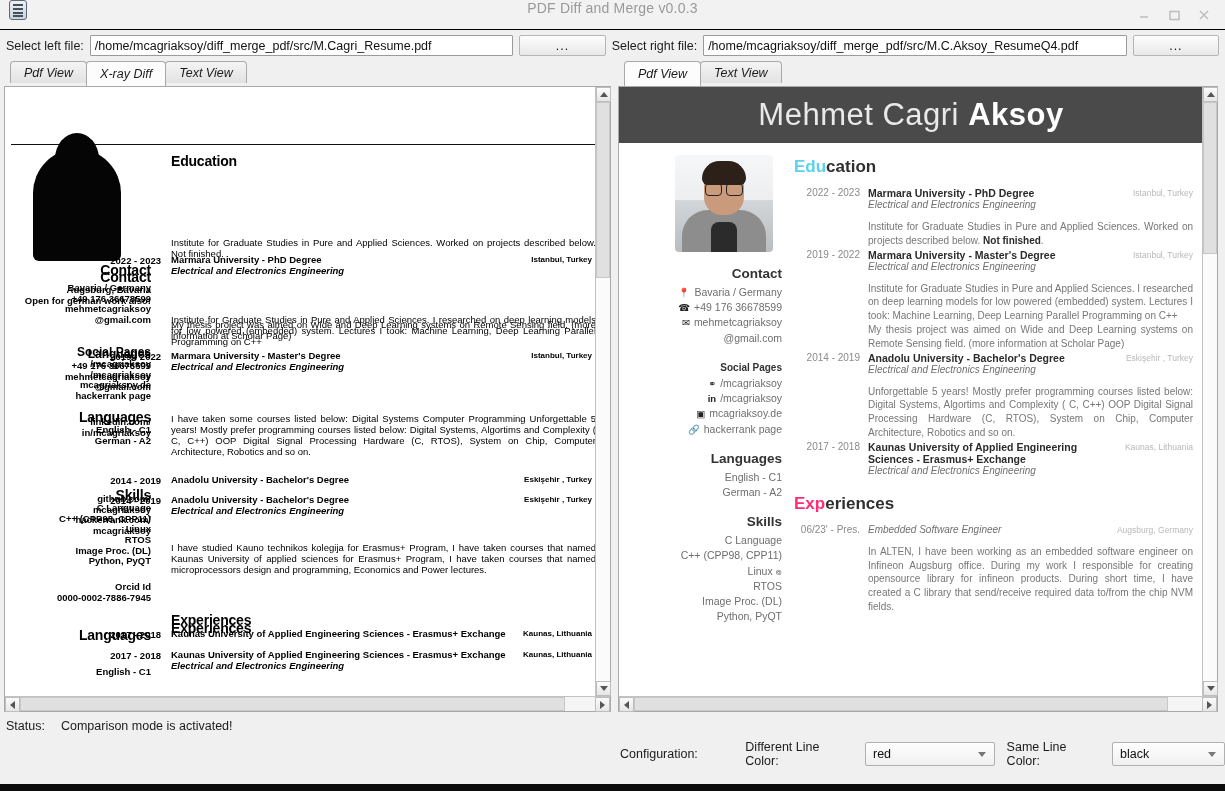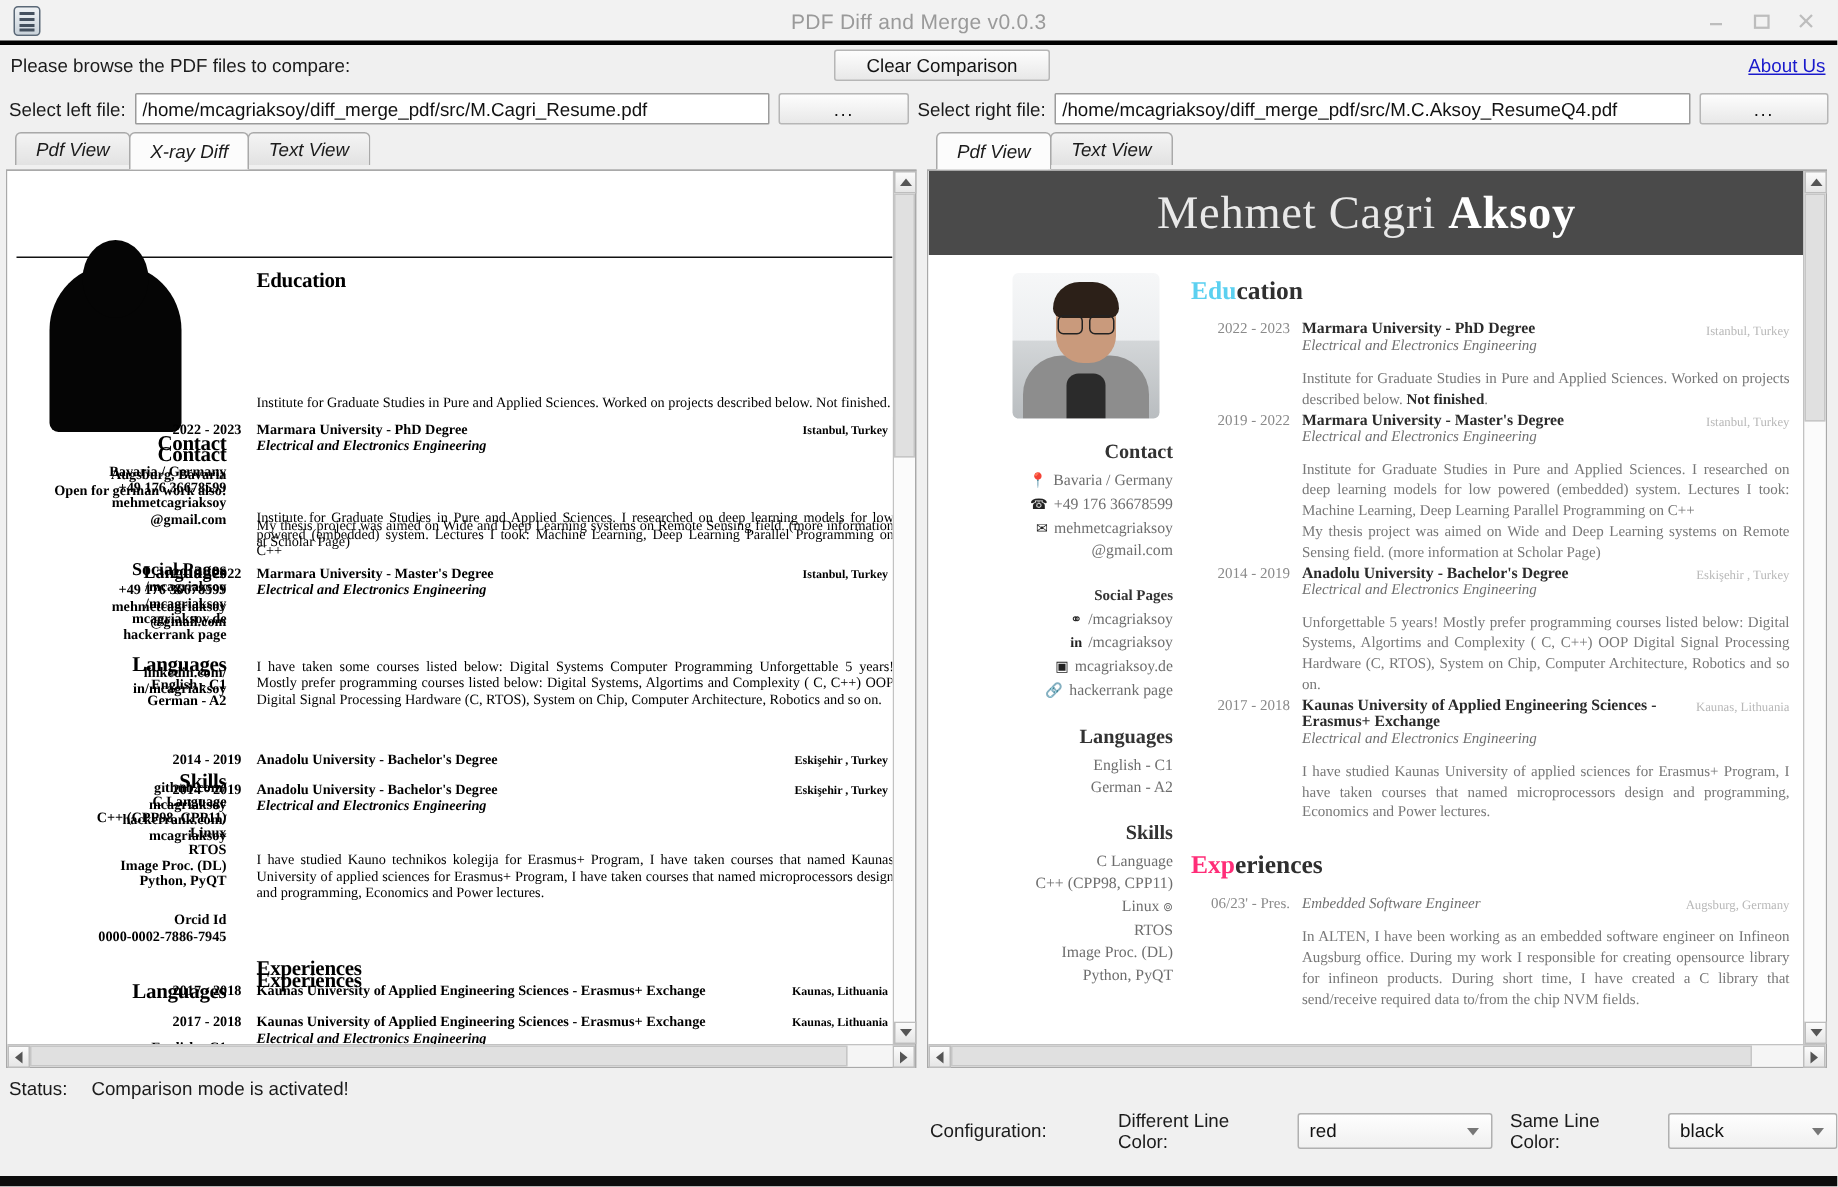--- a/index.html
+++ b/index.html
@@ -14,22 +14,22 @@
     position: relative;
     width: 1225px; height: 791px;
     background: #f0f0f0;
     display: flex; flex-direction: column;
   }
 
   
   .titlebar {
     height: 30px; flex: 0 0 30px;
     background: #f2f2f2;
-    border-bottom: 3px solid #000000;
-    display: flex; align-items: center;
+    border-bottom: 1px solid #000000;
+    display: flex; 
     position: relative;
   }
   .app-icon {
     width: 18px; height: 20px; margin-left: 9px;
     border: 1.5px solid #5a6877; border-radius: 3px;
     background: linear-gradient(#eef1f4, #c9d2da);
     position: relative; flex: 0 0 auto;
   }
   .app-icon::before {
     content: ""; position: absolute; left: 3px; top: 3px;
@@ -132,21 +132,20 @@
     border: 1px solid #a9a9a9;
     background: #fff;
     display: flex; flex-direction: column;
     position: relative;
     margin-top: -1px;
   }
   .viewport-body { flex: 1 1 auto; display: flex; min-height: 0; }
   .canvas {
     flex: 1 1 auto; overflow: hidden; position: relative;
     background: #fff;
-    font-family: Liberation Serif, serif;
   }
 
   
   .vsb {
     width: 15px; flex: 0 0 15px;
     background: #f0f0f0; border-left: 1px solid #c2c2c2;
     display: flex; flex-direction: column;
   }
   .hsb {
     height: 15px; flex: 0 0 15px;
@@ -359,25 +358,20 @@
       </div>
       <div class="win-btn">
         <svg width="14" height="14" viewBox="0 0 14 14">
             <line x1="3" y1="3" x2="11" y2="11" stroke="#bdbdbd" stroke-width="1.5"></line>
             <line x1="11" y1="3" x2="3" y2="11" stroke="#bdbdbd" stroke-width="1.5"></line>
           </svg>
       </div>
     </div>
   </div>
 
-  <div class="browse-row">
-    <span class="browse-label">Please browse the PDF files to compare:</span>
-    <button class="clear-btn">Clear Comparison</button>
-    <a class="about-link" href="#">About Us</a>
-  </div>
 
   <div class="file-row">
     <span class="file-label">Select left file:</span>
     <input class="file-input left" type="text" value="/home/mcagriaksoy/diff_merge_pdf/src/M.Cagri_Resume.pdf" style="">
     <button class="dots-btn">...</button>
     <span class="file-label">Select right file:</span>
     <input class="file-input right" type="text" value="/home/mcagriaksoy/diff_merge_pdf/src/M.C.Aksoy_ResumeQ4.pdf" style="">
     <button class="dots-btn">...</button>
   </div>
 
@@ -668,21 +662,20 @@
                         <div class="e-body">Unforgettable 5 years! Mostly prefer programming courses listed below: Digital Systems, Algortims and Complexity ( C, C++) OOP Digital Signal Processing Hardware (C, RTOS), System on Chip, Computer Architecture, Robotics and so on.</div>
                       </div>
                     </div>
 
                     <div class="entry">
                       <div class="e-date">2017 - 2018</div>
                       <div class="e-main">
                         <div class="e-title">Kaunas University of Applied Engineering Sciences - Erasmus+ Exchange</div>
                         <div class="e-sub">Electrical and Electronics Engineering</div>
                         <div class="e-loc">Kaunas, Lithuania</div>
-                        <div class="e-body">I have studied Kaunas University of applied sciences for Erasmus+ Program, I have taken courses that named microprocessors design and programming, Economics and Power lectures.</div>
                       </div>
                     </div>
 
                     <div class="sec-h" style="margin-top:18px;">
                       <span class="accent-pink">Exp</span><span>eriences</span>
                     </div>
 
                     <div class="entry">
                       <div class="e-date">06/23' - Pres.</div>
                       <div class="e-main">

